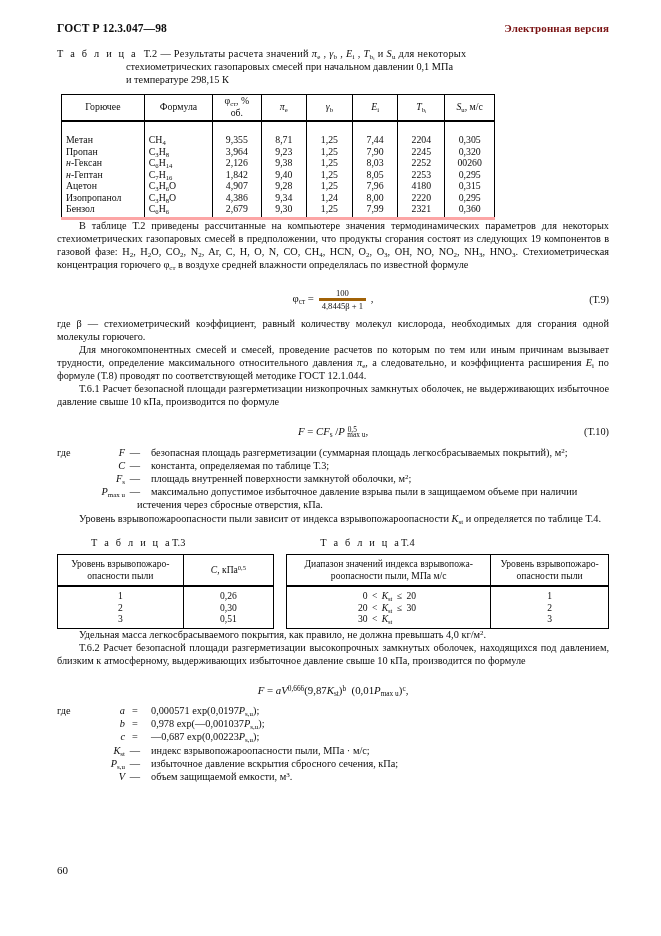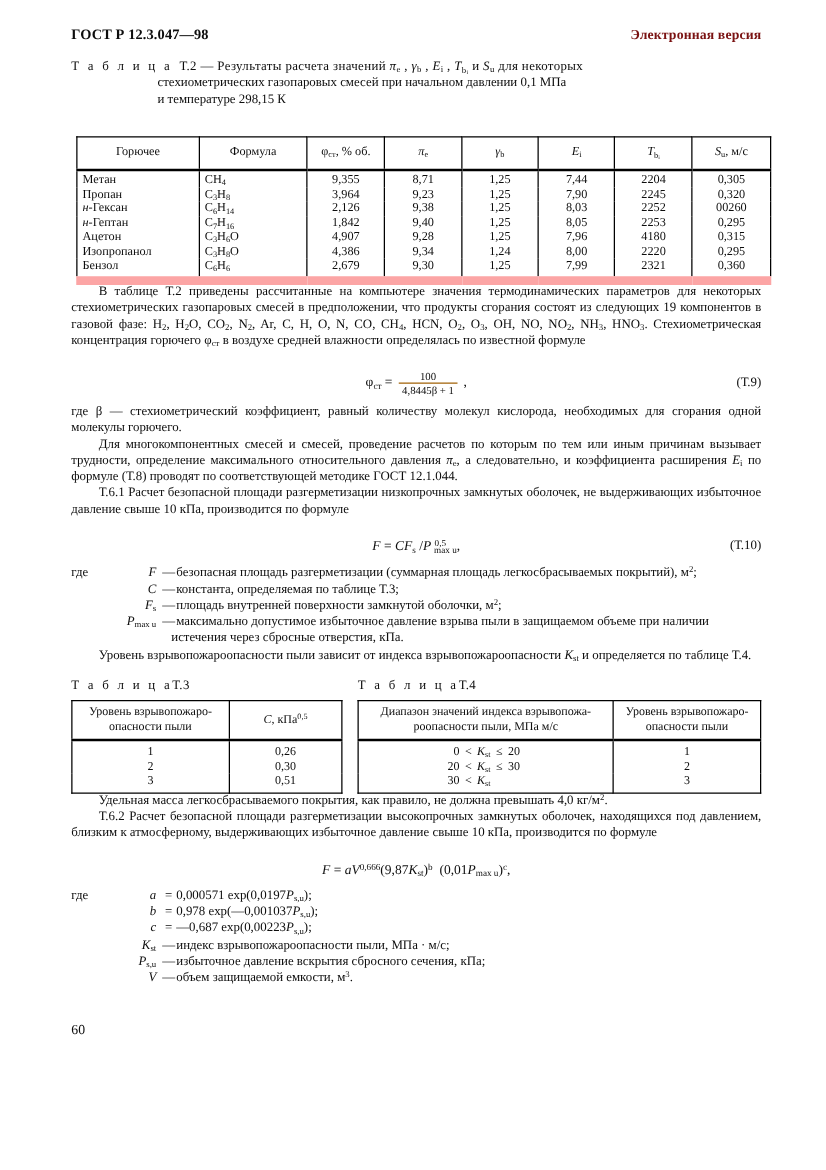--- a/index.html
+++ b/index.html
@@ -64,46 +64,46 @@
   .cap-line3 {
     margin-left: 69px;
     letter-spacing: 0;
   }
   sub { font-size: 68%; vertical-align: -0.28em; line-height: 0; }
   sup { font-size: 68%; vertical-align: 0.45em; line-height: 0; }
   i, .it { font-style: italic; }
   
   table.t2 {
     border-collapse: collapse;
-    width: 556px;
-    margin-top: 22px;
+    width: 434px;
+    margin-top: 7px;
     margin-left: 4px;
     font-size: 9.8px;
   }
   table.t2 th, table.t2 td {
     border: 1px solid #000;
     padding: 0 4px;
   }
   table.t2 thead th {
     height: 25px;
     font-weight: normal;
     text-align: center;
     vertical-align: middle;
     border-bottom-width: 2px;
   }
   table.t2 tbody td {
     height: 11.6px;
     line-height: 11.6px;
     border-top: none;
     border-bottom: none;
   }
-  table.t2 tbody tr:first-child td { padding-top: 1px; }
+  table.t2 tbody tr:first-child td { padding-top: 12px; }
   table.t2 tbody tr:last-child td  { padding-bottom: 2px; }
   table.t2 tbody { border-bottom: 1px solid #000; }
-  table.t2 tbody tr:last-child td { border-bottom: 7px solid #fca5a5; }
+  table.t2 tbody tr:last-child td { border-bottom: 3px solid #fca5a5; }
   .c-name { width: 96px; text-align: left; }
   .c-form { width: 86px; text-align: left; }
   .c-num  { width: 60px; text-align: center; }
   
   p.par {
     margin: 0;
     text-align: justify;
     text-indent: 22px;
   }
   p.noind { text-indent: 0; }
@@ -127,44 +127,45 @@
   }
   .frac {
     display: inline-block;
     vertical-align: middle;
     text-align: center;
     font-size: 8.6px;
     line-height: 1.18;
     margin: 0 2px;
   }
   .frac .num { display: block; padding: 0 3px; }
-  .frac .den { display: block; border-top: 1px solid #a16207; padding: 0 3px; }
+  .frac .den { display: block; border-top: 3px solid #a16207; padding: 0 3px; }
   
   .wlist {
     margin-top: 3px;
     font-size: 10.3px;
     line-height: 1.28;
   }
   .wrow { display: flex; align-items: flex-start; }
   .wrow .lead { width: 34px; flex: 0 0 34px; }
   .wrow .sym  { width: 34px; flex: 0 0 34px; text-align: right; padding-right: 4px; }
   .wrow .dash { width: 12px; flex: 0 0 12px; text-align: center; }
-  .wrow .desc { flex: 1; text-align: justify; }
+  .wrow .desc { flex: 1; text-align: justify; margin-left: 10px; }
   .wcont { margin-left: 80px; }
   
   .small-tables {
     margin-top: 11px;
     display: flex;
     gap: 12px;
   }
   .st-block { }
   .st-cap {
     font-size: 10.3px;
     letter-spacing: 2.2px;
     margin-bottom: 4px;
+    margin-left: 34px;
   }
   .st-cap .n { letter-spacing: 0.3px; }
   table.st {
     border-collapse: collapse;
     font-size: 9.6px;
   }
   table.st th, table.st td {
     border: 1px solid #000;
     text-align: center;
     vertical-align: middle;
@@ -184,21 +185,21 @@
   .t4 .c2 { width: 110px; }
   .rng { display: inline-block; text-align: left; width: 72px; }
   .rng .a { display: inline-block; width: 15px; text-align: right; }
   .rng .op { display: inline-block; width: 14px; text-align: center; }
   .rng .b { display: inline-block; width: 18px; text-align: left; }
   .rng .op2 { display: inline-block; width: 14px; text-align: center; }
   
   .pageno {
     position: absolute;
     left: 57px;
-    top: 818px;
+    top: 864px;
     font-size: 11px;
   }
 </style>
 </head>
 <body>
 
 <div class="page">
 
   <div class="run-head">
     <span>ГОСТ Р 12.3.047—98</span>

